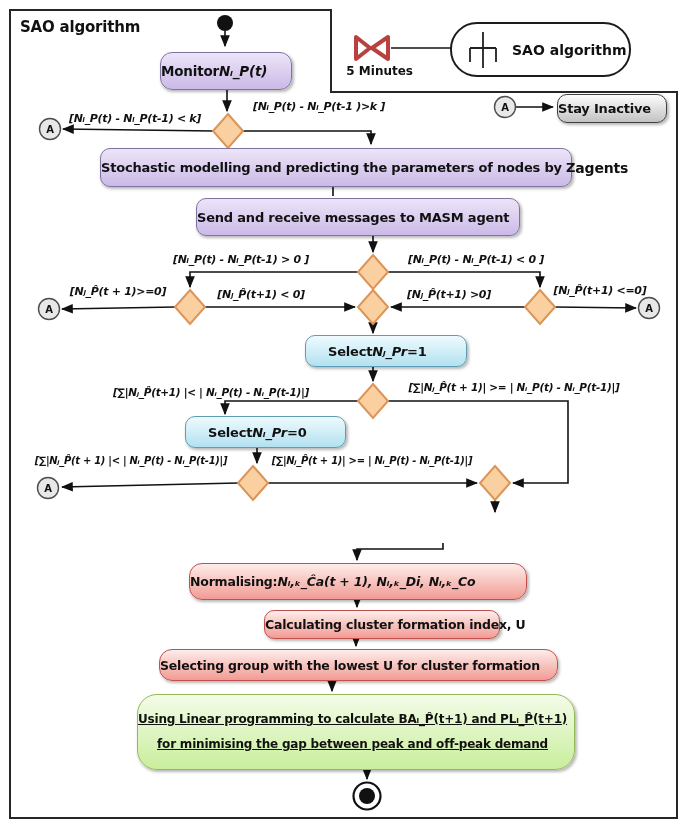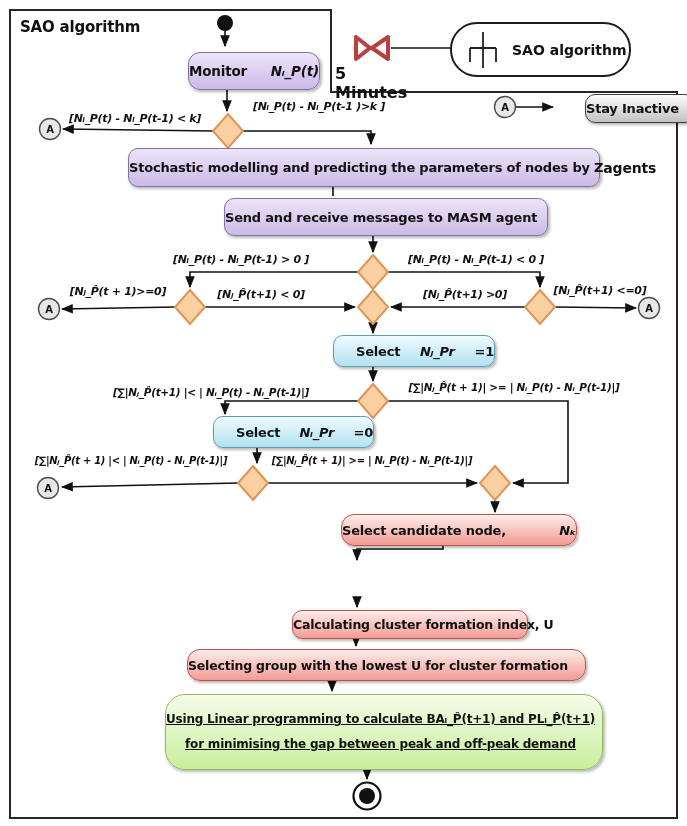--- a/index.html
+++ b/index.html
@@ -1,32 +1,32 @@
 <!DOCTYPE html>
 <html><head>
 <meta charset="utf-8">
 <style>
   html,body{margin:0;padding:0;background:#fff;}
   .stage{position:relative;width:687px;height:826px;background:#fff;overflow:hidden;
          font-family:"DejaVu Sans",sans-serif;color:#111;}
   .wires{position:absolute;left:0;top:0;z-index:0;}
-  .node{position:absolute;z-index:2;display:flex;align-items:center;justify-content:space-between;
+  .node{position:absolute;z-index:2;display:flex;align-items:center;justify-content:flex-start;
         font-weight:bold;font-size:12.5px;color:#111;border-radius:10px;white-space:nowrap;
-        box-shadow:1.5px 2px 3px rgba(0,0,0,.28);letter-spacing:-.2px;margin-left:28px;}
+        box-shadow:1.5px 2px 3px rgba(0,0,0,.28);letter-spacing:-.2px;}
   .node .v{font-style:italic;}
   .purple{background:linear-gradient(#ece5f8 0%,#cbb9e7 100%);border:1.6px solid #81739f;}
   .blue{background:linear-gradient(#effbfe 0%,#b2e1f0 100%);border:1.6px solid #5f9cb5;padding-left:22px;}
   .red{background:linear-gradient(#fdedea 0%,#f29b94 100%);border:1.6px solid #c0504d;}
   .green{background:linear-gradient(#f4fce8 0%,#c9ee9d 100%);border:1.6px solid #94b958;border-radius:20px;}
   .gray{background:linear-gradient(#fdfdfd 0%,#c2c2c2 100%);border:1.5px solid #3f3f3f;border-radius:10px;}
   .cond{position:absolute;z-index:2;font-weight:bold;font-style:italic;font-size:11px;
         text-align:center;white-space:nowrap;letter-spacing:-.3px;}
   .cond.small{font-size:10px;}
   .title{position:absolute;z-index:2;font-weight:bold;font-size:15px;letter-spacing:-.2px;}
-  .timer-label{position:absolute;z-index:2;font-weight:bold;font-size:16px;text-align:left;}
+  .timer-label{position:absolute;z-index:2;font-weight:bold;font-size:12px;text-align:right;}
   .saobox{position:absolute;z-index:2;background:#fff;border:2px solid #1c1c1c;border-radius:27px;
           display:flex;align-items:center;gap:14px;padding-left:16px;box-sizing:border-box;}
   .saobox .t{font-weight:bold;font-size:14px;}
   .sub{font-size:14px;vertical-align:-2px;}
   .glines{display:flex;flex-direction:column;align-items:center;line-height:25px;font-size:12px;white-space:nowrap;text-decoration:underline;}
 </style>
 </head>
 <body>
 
 <div class="stage">
@@ -151,25 +151,25 @@
       <span class="v">Nⱼ_Pr</span>
       <span>=1</span>
   </div>
 
   <div class="node blue" style="left:185px;top:416px;width:137px;height:30px;font-size:13px;">
     <span>Select </span>
       <span class="v">Nᵢ_Pr</span>
       <span>=0</span>
   </div>
 
-  <div class="node red" style="left:313px;top:514px;width:234px;height:30px;font-size:13px;border-radius:13px;">
-    <span>Select candidate node, </span>
-      <span class="v">Nₖ</span>
+
+  <div class="node red" style="left:189px;top:563px;width:336px;height:35px;font-size:12.5px;border-radius:13px;">
+    <span>Normalising: </span>
+      <span class="v">Nᵢ,ₖ_Ĉa(t + 1), Nᵢ,ₖ_Di, Nᵢ,ₖ_Co</span>
   </div>
-
 
   <div class="node red" style="left:264px;top:610px;width:234px;height:27px;font-size:12.5px;">
     <span>Calculating cluster formation index, U</span>
   </div>
 
   <div class="node red" style="left:159px;top:649px;width:397px;height:30px;font-size:12.5px;border-radius:13px;">
     <span>Selecting group with the lowest U for cluster formation</span>
   </div>
 
   <div class="node green" style="left:137px;top:694px;width:436px;height:74px;">
@@ -178,20 +178,20 @@
       <span>for minimising the gap between peak and off-peak demand</span>
     </div>
   </div>
 
   <div class="cond" style="left:57px;top:100px;width:156px;margin-top:12px;">[Nᵢ_P(t) - Nᵢ_P(t-1) &lt; k]</div>
   <div class="cond" style="left:240px;top:100px;width:158px;">[Nᵢ_P(t) - Nᵢ_P(t-1 )&gt;k ]</div>
   <div class="cond" style="left:150px;top:253px;width:182px;">[Nᵢ_P(t) - Nᵢ_P(t-1) &gt; 0 ]</div>
   <div class="cond" style="left:386px;top:253px;width:180px;">[Nᵢ_P(t) - Nᵢ_P(t-1) &lt; 0 ]</div>
   <div class="cond" style="left:58px;top:285px;width:120px;">[Nⱼ_P̂(t + 1)&gt;=0]</div>
   <div class="cond" style="left:206px;top:288px;width:110px;">[Nⱼ_P̂(t+1) &lt; 0]</div>
-  <div class="cond" style="left:414px;top:288px;width:102px;text-align:center;">[Nⱼ_P̂(t+1) &gt;0]</div>
+  <div class="cond" style="left:398px;top:288px;width:102px;text-align:center;">[Nⱼ_P̂(t+1) &gt;0]</div>
   <div class="cond" style="left:546px;top:284px;width:108px;">[Nⱼ_P̂(t+1) &lt;=0]</div>
   <div class="cond small" style="left:73px;top:386px;width:276px;font-size:10.5px;">[∑|Nⱼ_P̂(t+1) |&lt; | Nᵢ_P(t) - Nᵢ_P(t-1)|]</div>
   <div class="cond small" style="left:388px;top:381px;width:252px;font-size:10.5px;">[∑|Nⱼ_P̂(t + 1)| &gt;= | Nᵢ_P(t) - Nᵢ_P(t-1)|]</div>
   <div class="cond small" style="left:18px;top:455px;width:226px;">[∑|Nⱼ_P̂(t + 1) |&lt; | Nᵢ_P(t) - Nᵢ_P(t-1)|]</div>
   <div class="cond small" style="left:259px;top:455px;width:226px;">[∑|Nⱼ_P̂(t + 1)| &gt;= | Nᵢ_P(t) - Nᵢ_P(t-1)|]</div>
 
 </div>
 
 </body></html>

